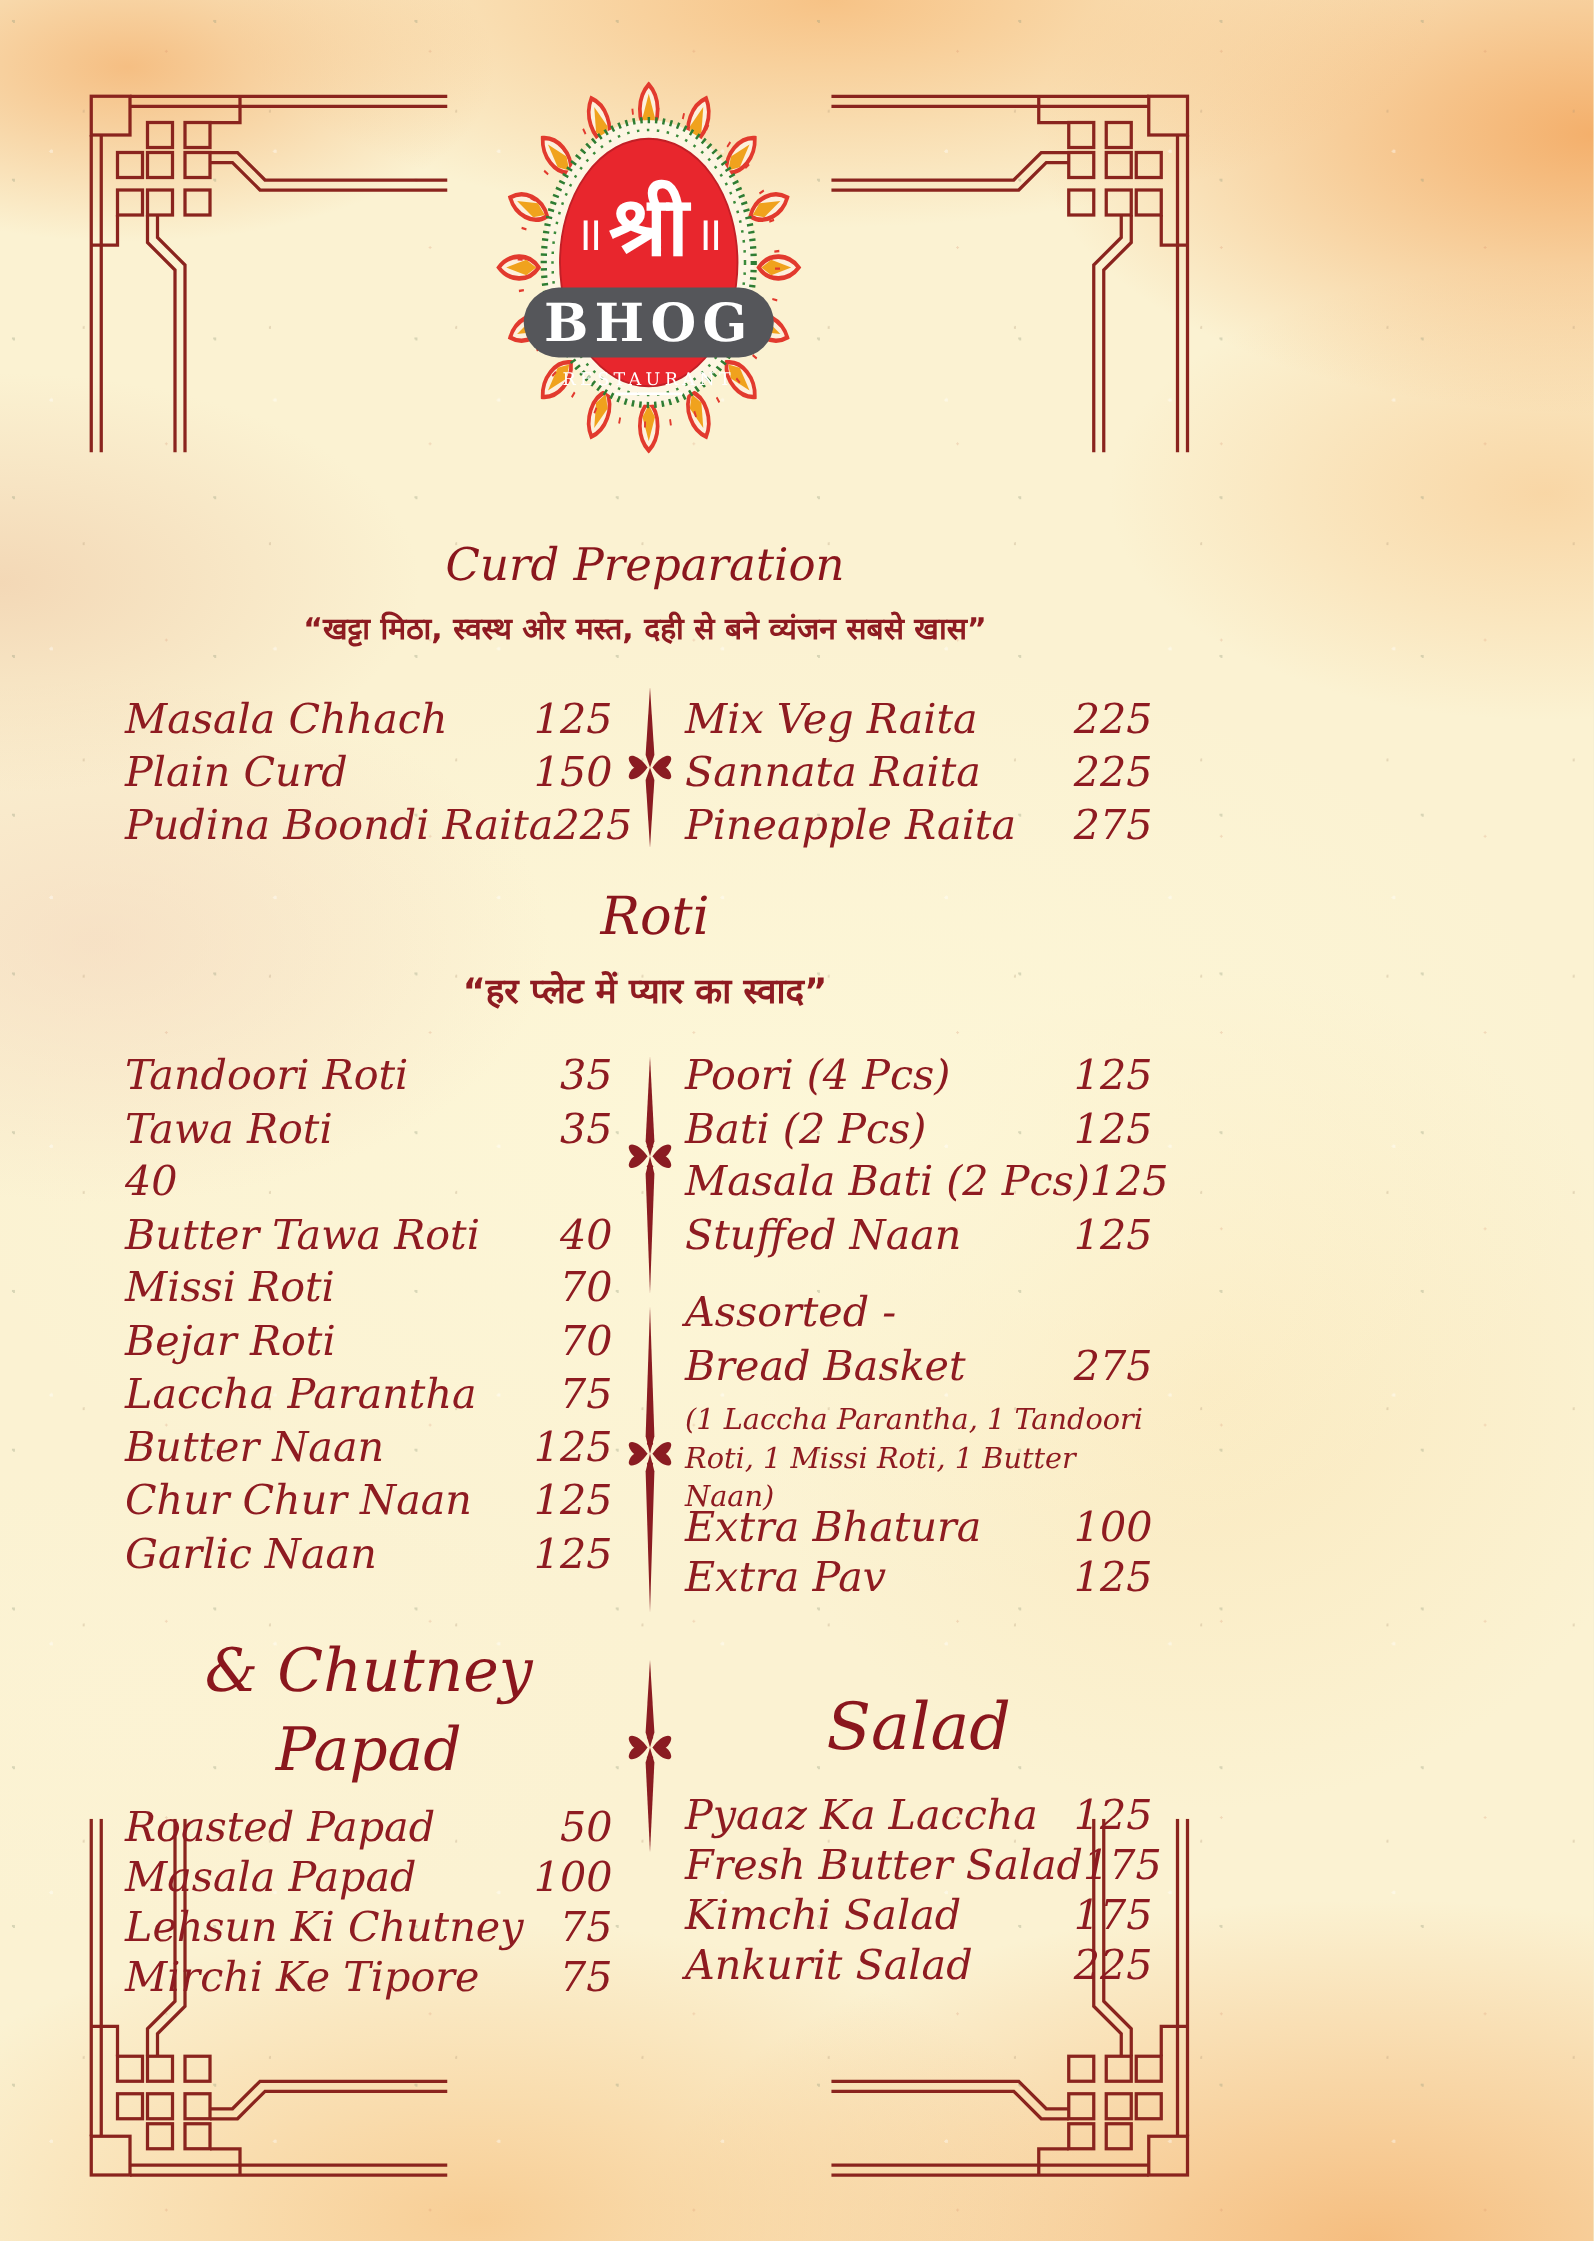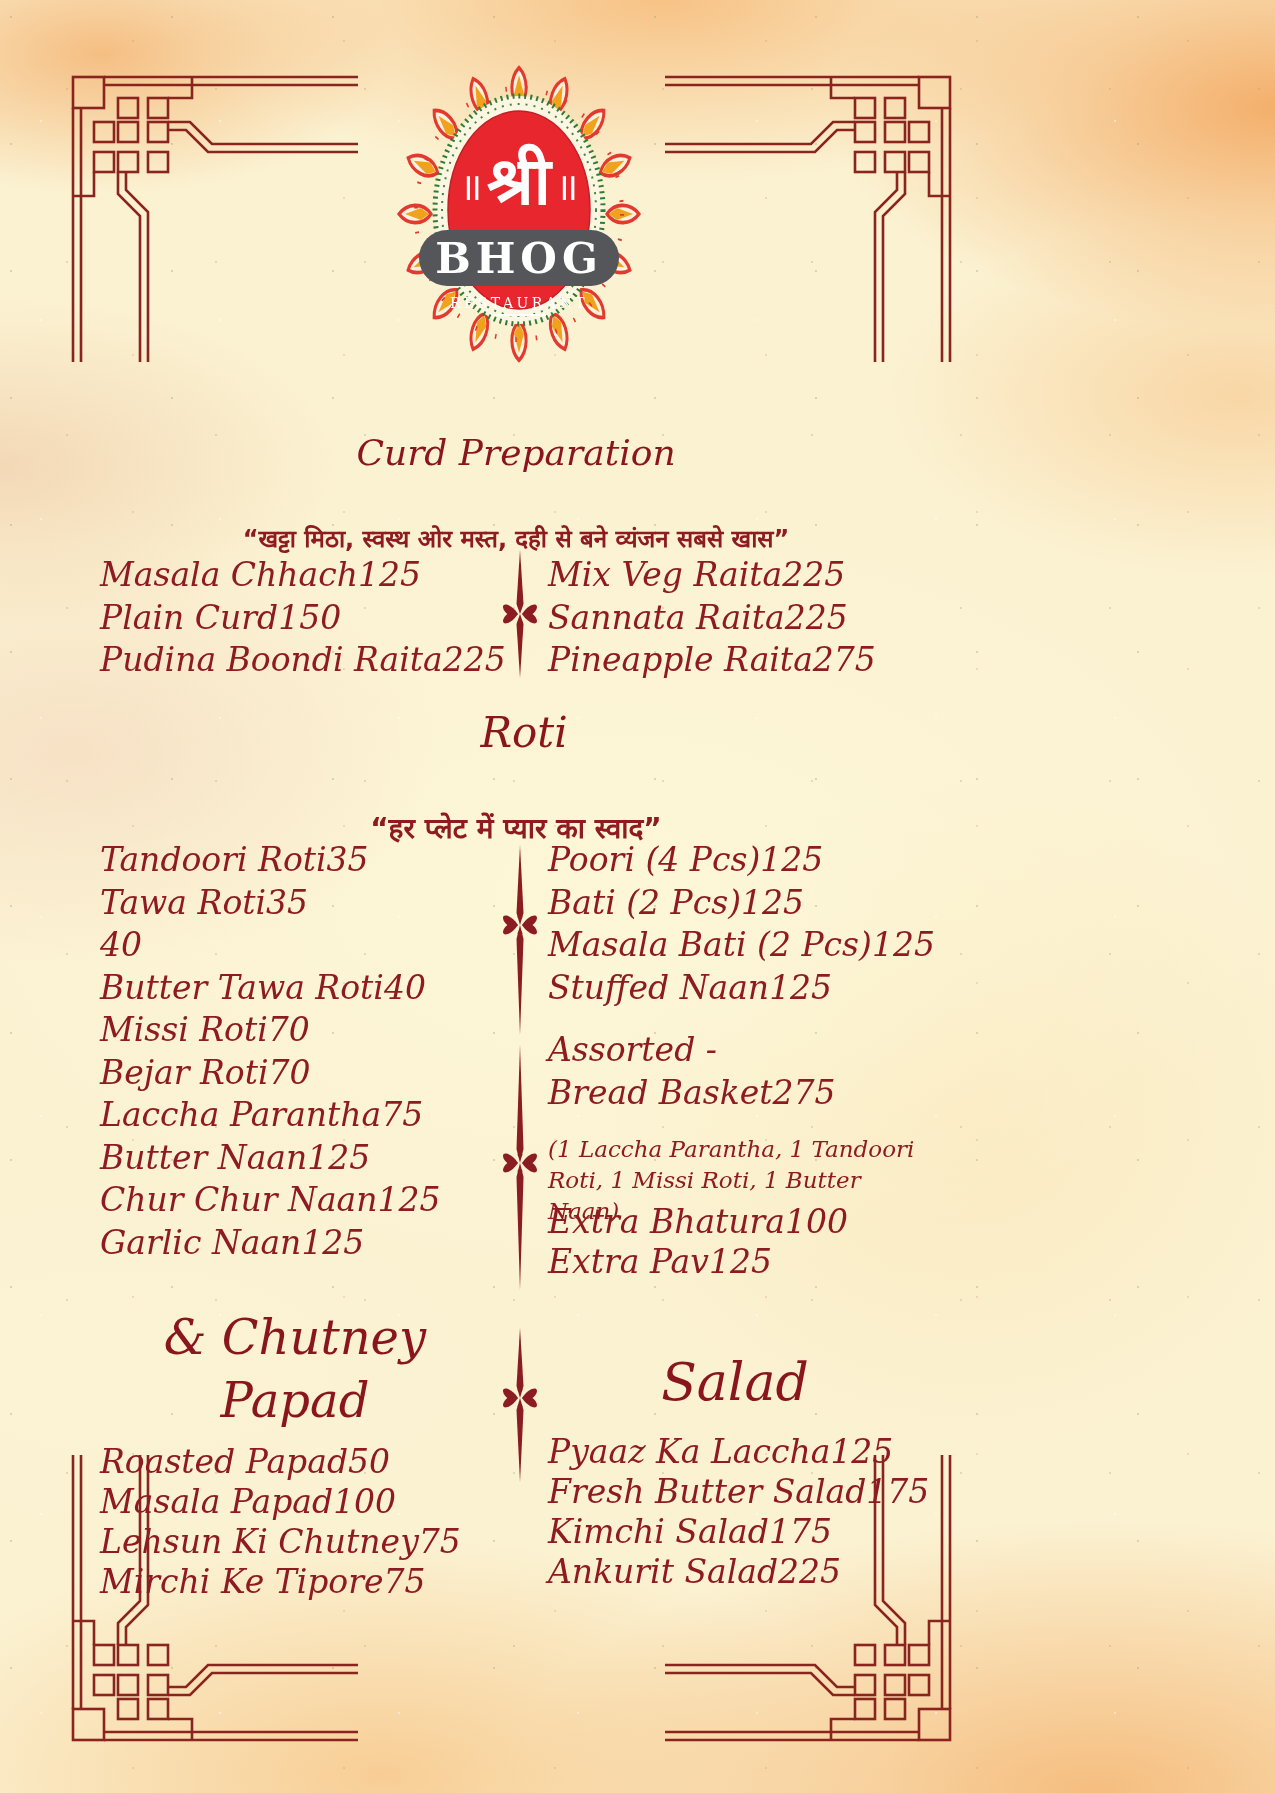--- a/index.html
+++ b/index.html
@@ -26,23 +26,23 @@
   .speckles { position:absolute; inset:0; opacity:.8;
     background-image:
       radial-gradient(2.5px 2.5px at 11px 17px, rgba(142,152,122,.4) 50%, rgba(142,152,122,0) 52%),
       radial-gradient(2px 2px at 67px 89px, rgba(175,150,118,.38) 50%, rgba(175,150,118,0) 52%),
       radial-gradient(2px 2px at 133px 41px, rgba(205,124,92,.28) 50%, rgba(205,124,92,0) 52%),
       radial-gradient(3px 3px at 41px 121px, rgba(255,255,255,.5) 50%, rgba(255,255,255,0) 52%);
     background-size: 161px 127px, 149px 173px, 211px 157px, 179px 199px;
   }
   .abs { position:absolute; }
   .sec-title { font-style:italic; color:#8a161d; text-align:center; }
-  .sec-sub { text-align:center; color:#8e1b21; font-family:"DejaVu Sans", sans-serif; font-weight:600;margin-top:36px; }
+  .sec-sub { text-align:center; color:#8e1b21; font-family:"DejaVu Sans", sans-serif; font-weight:600; }
   .col { position:absolute; }
-  .row { display:flex; align-items:baseline; height:42.5px; line-height:42.5px; }
+  .row { display:flex; justify-content:space-between; align-items:baseline; height:42.5px; line-height:42.5px; }
   .row-s { height:40px; line-height:40px; }
   .item-name, .item-price { font-style:italic; color:#8e1b21; font-size:33px; white-space:nowrap; }
   .note { font-style:italic; color:#8e1b21; font-size:23px; line-height:31px; }
   .corner { position:absolute; width:300px; height:300px; }
   .divider { position:absolute; }
 </style>
 </head>
 <body>
 
 <div class="page">
@@ -290,21 +290,21 @@
   </div>
 
   <div class="col" style="left:548px;top:1029px;width:374px">
     <div class="row">
         <span class="item-name">Assorted -</span>
       </div>
     <div class="row">
         <span class="item-name">Bread Basket</span>
         <span class="item-price">275</span>
       </div>
-    <div class="note" style="margin-top:20px">(1 Laccha Parantha, 1 Tandoori</div>
+    <div class="note" style="margin-top:7px">(1 Laccha Parantha, 1 Tandoori</div>
     <div class="note">Roti, 1 Missi Roti, 1 Butter Naan)</div>
   </div>
 
   <div class="col" style="left:548px;top:1202px;width:374px">
     <div class="row row-s">
         <span class="item-name">Extra Bhatura</span>
         <span class="item-price">100</span>
       </div>
     <div class="row row-s">
         <span class="item-name">Extra Pav</span>

